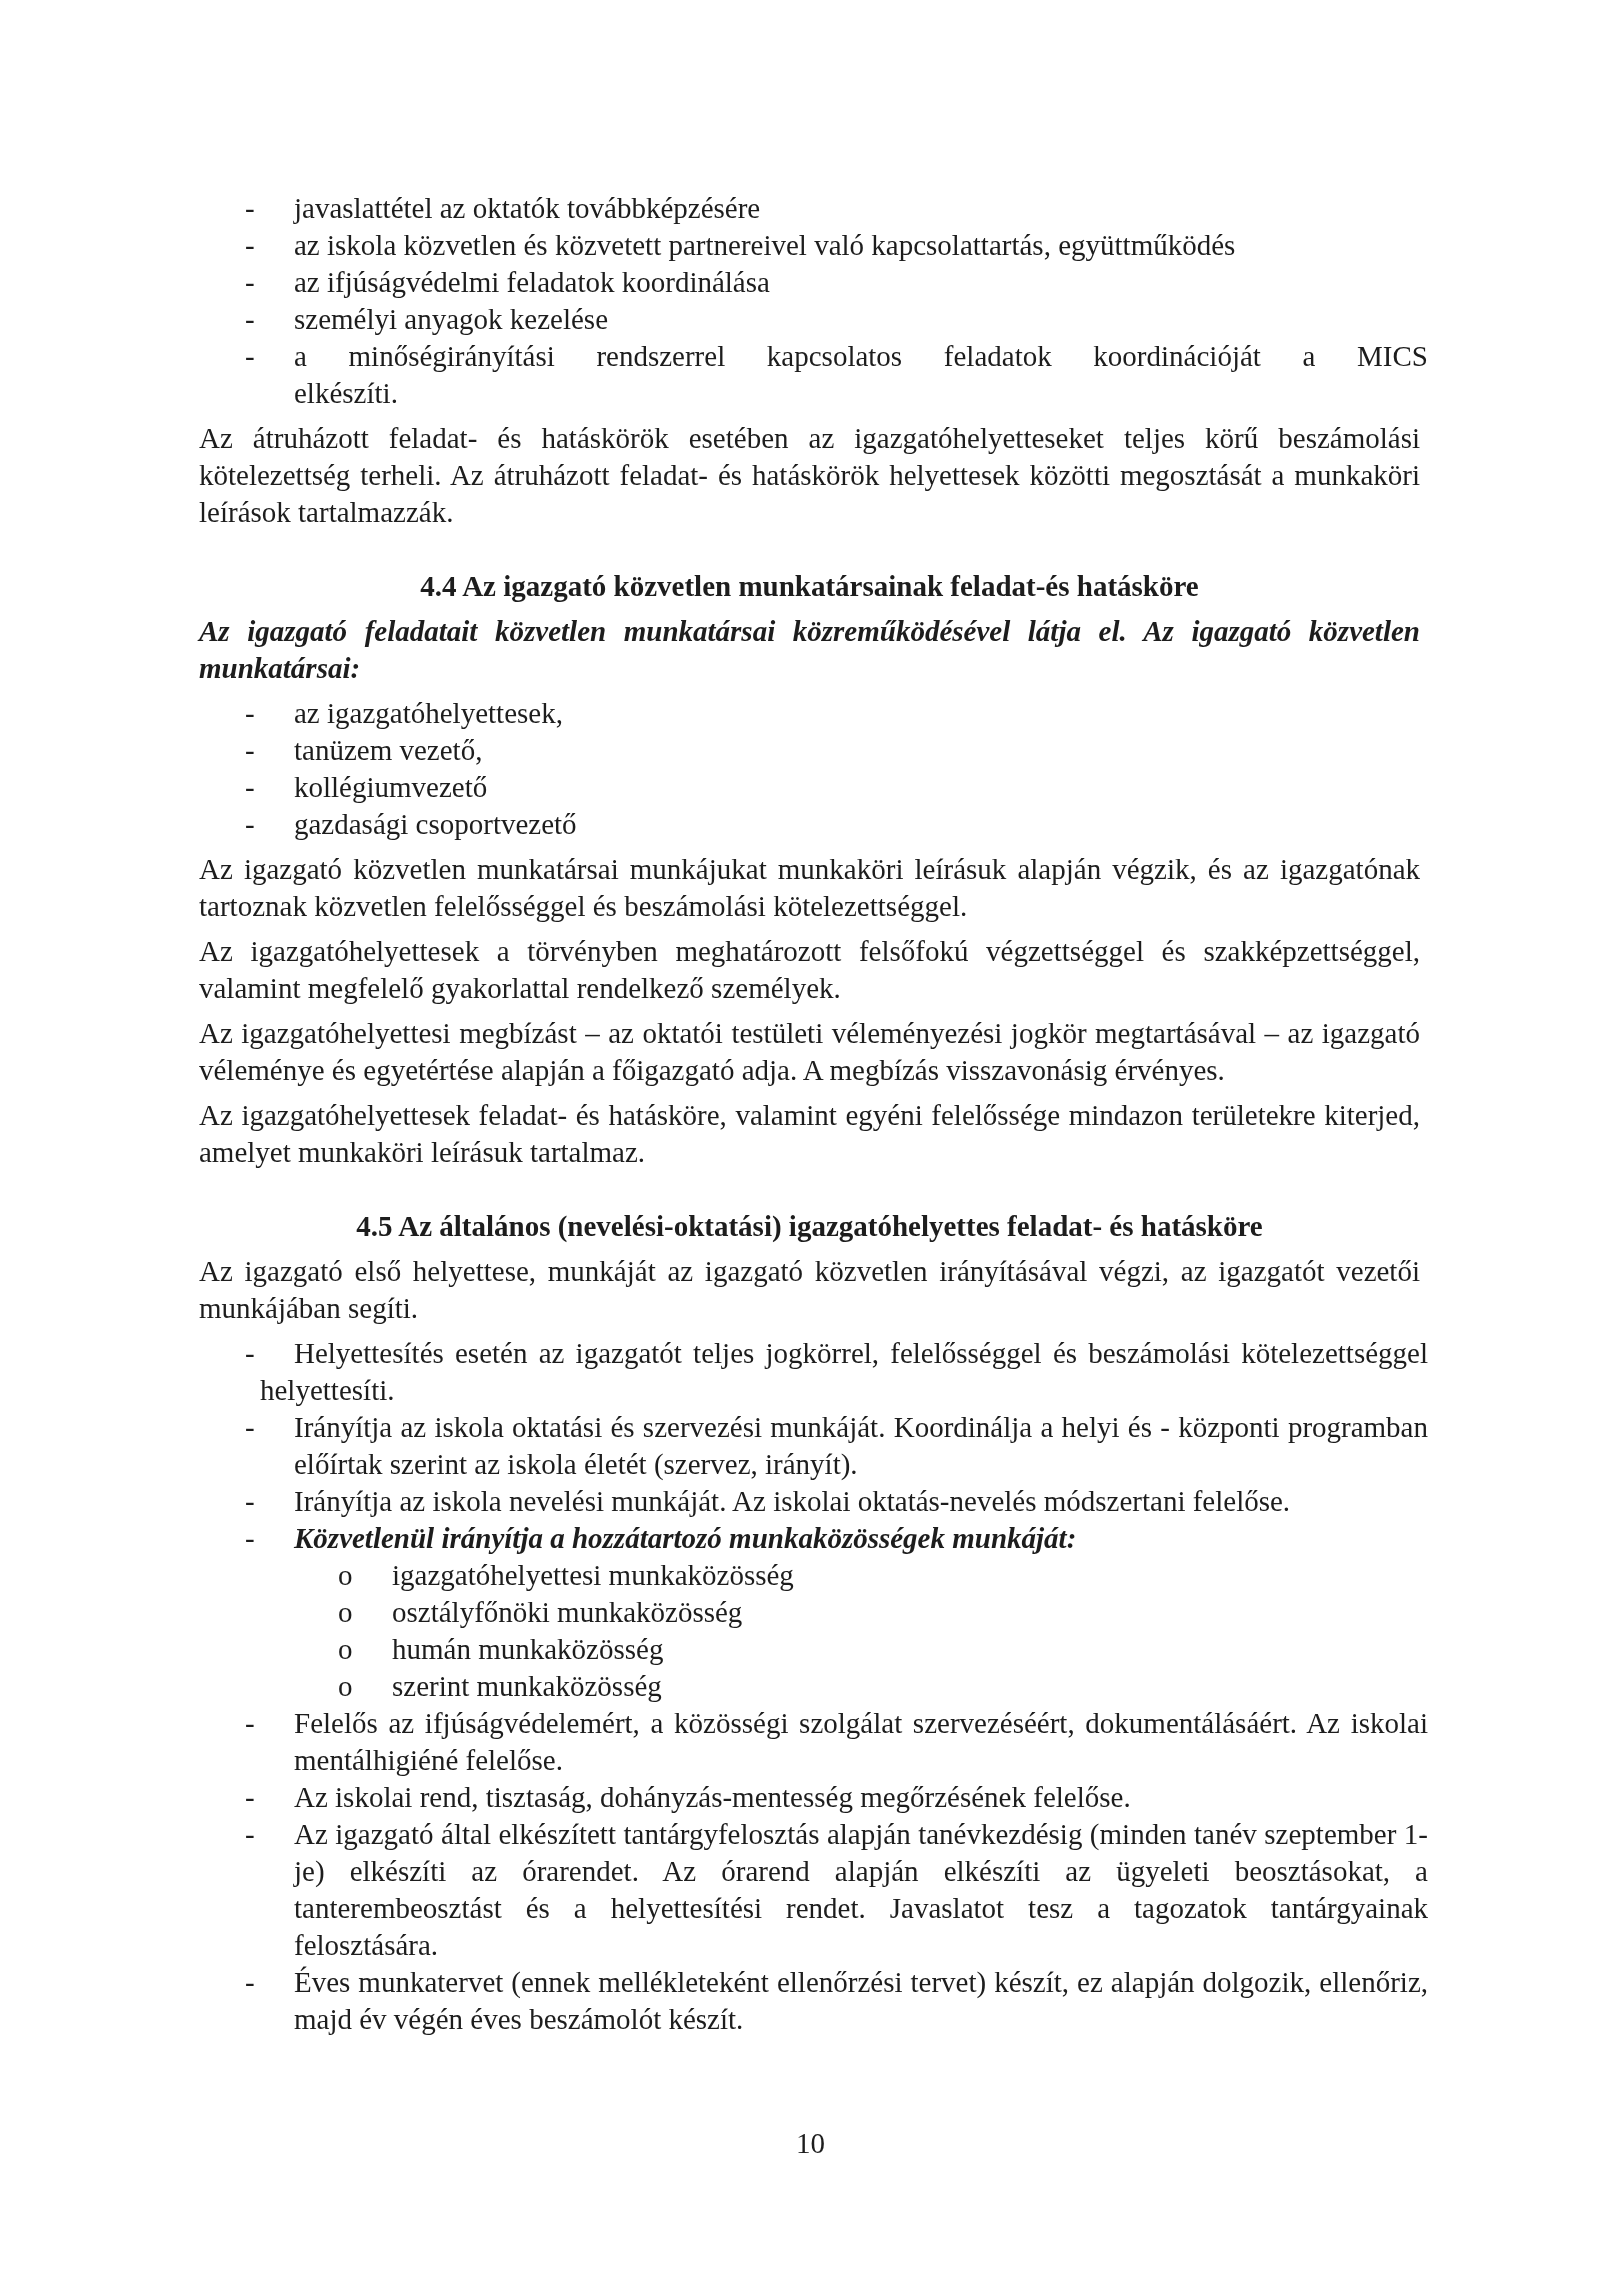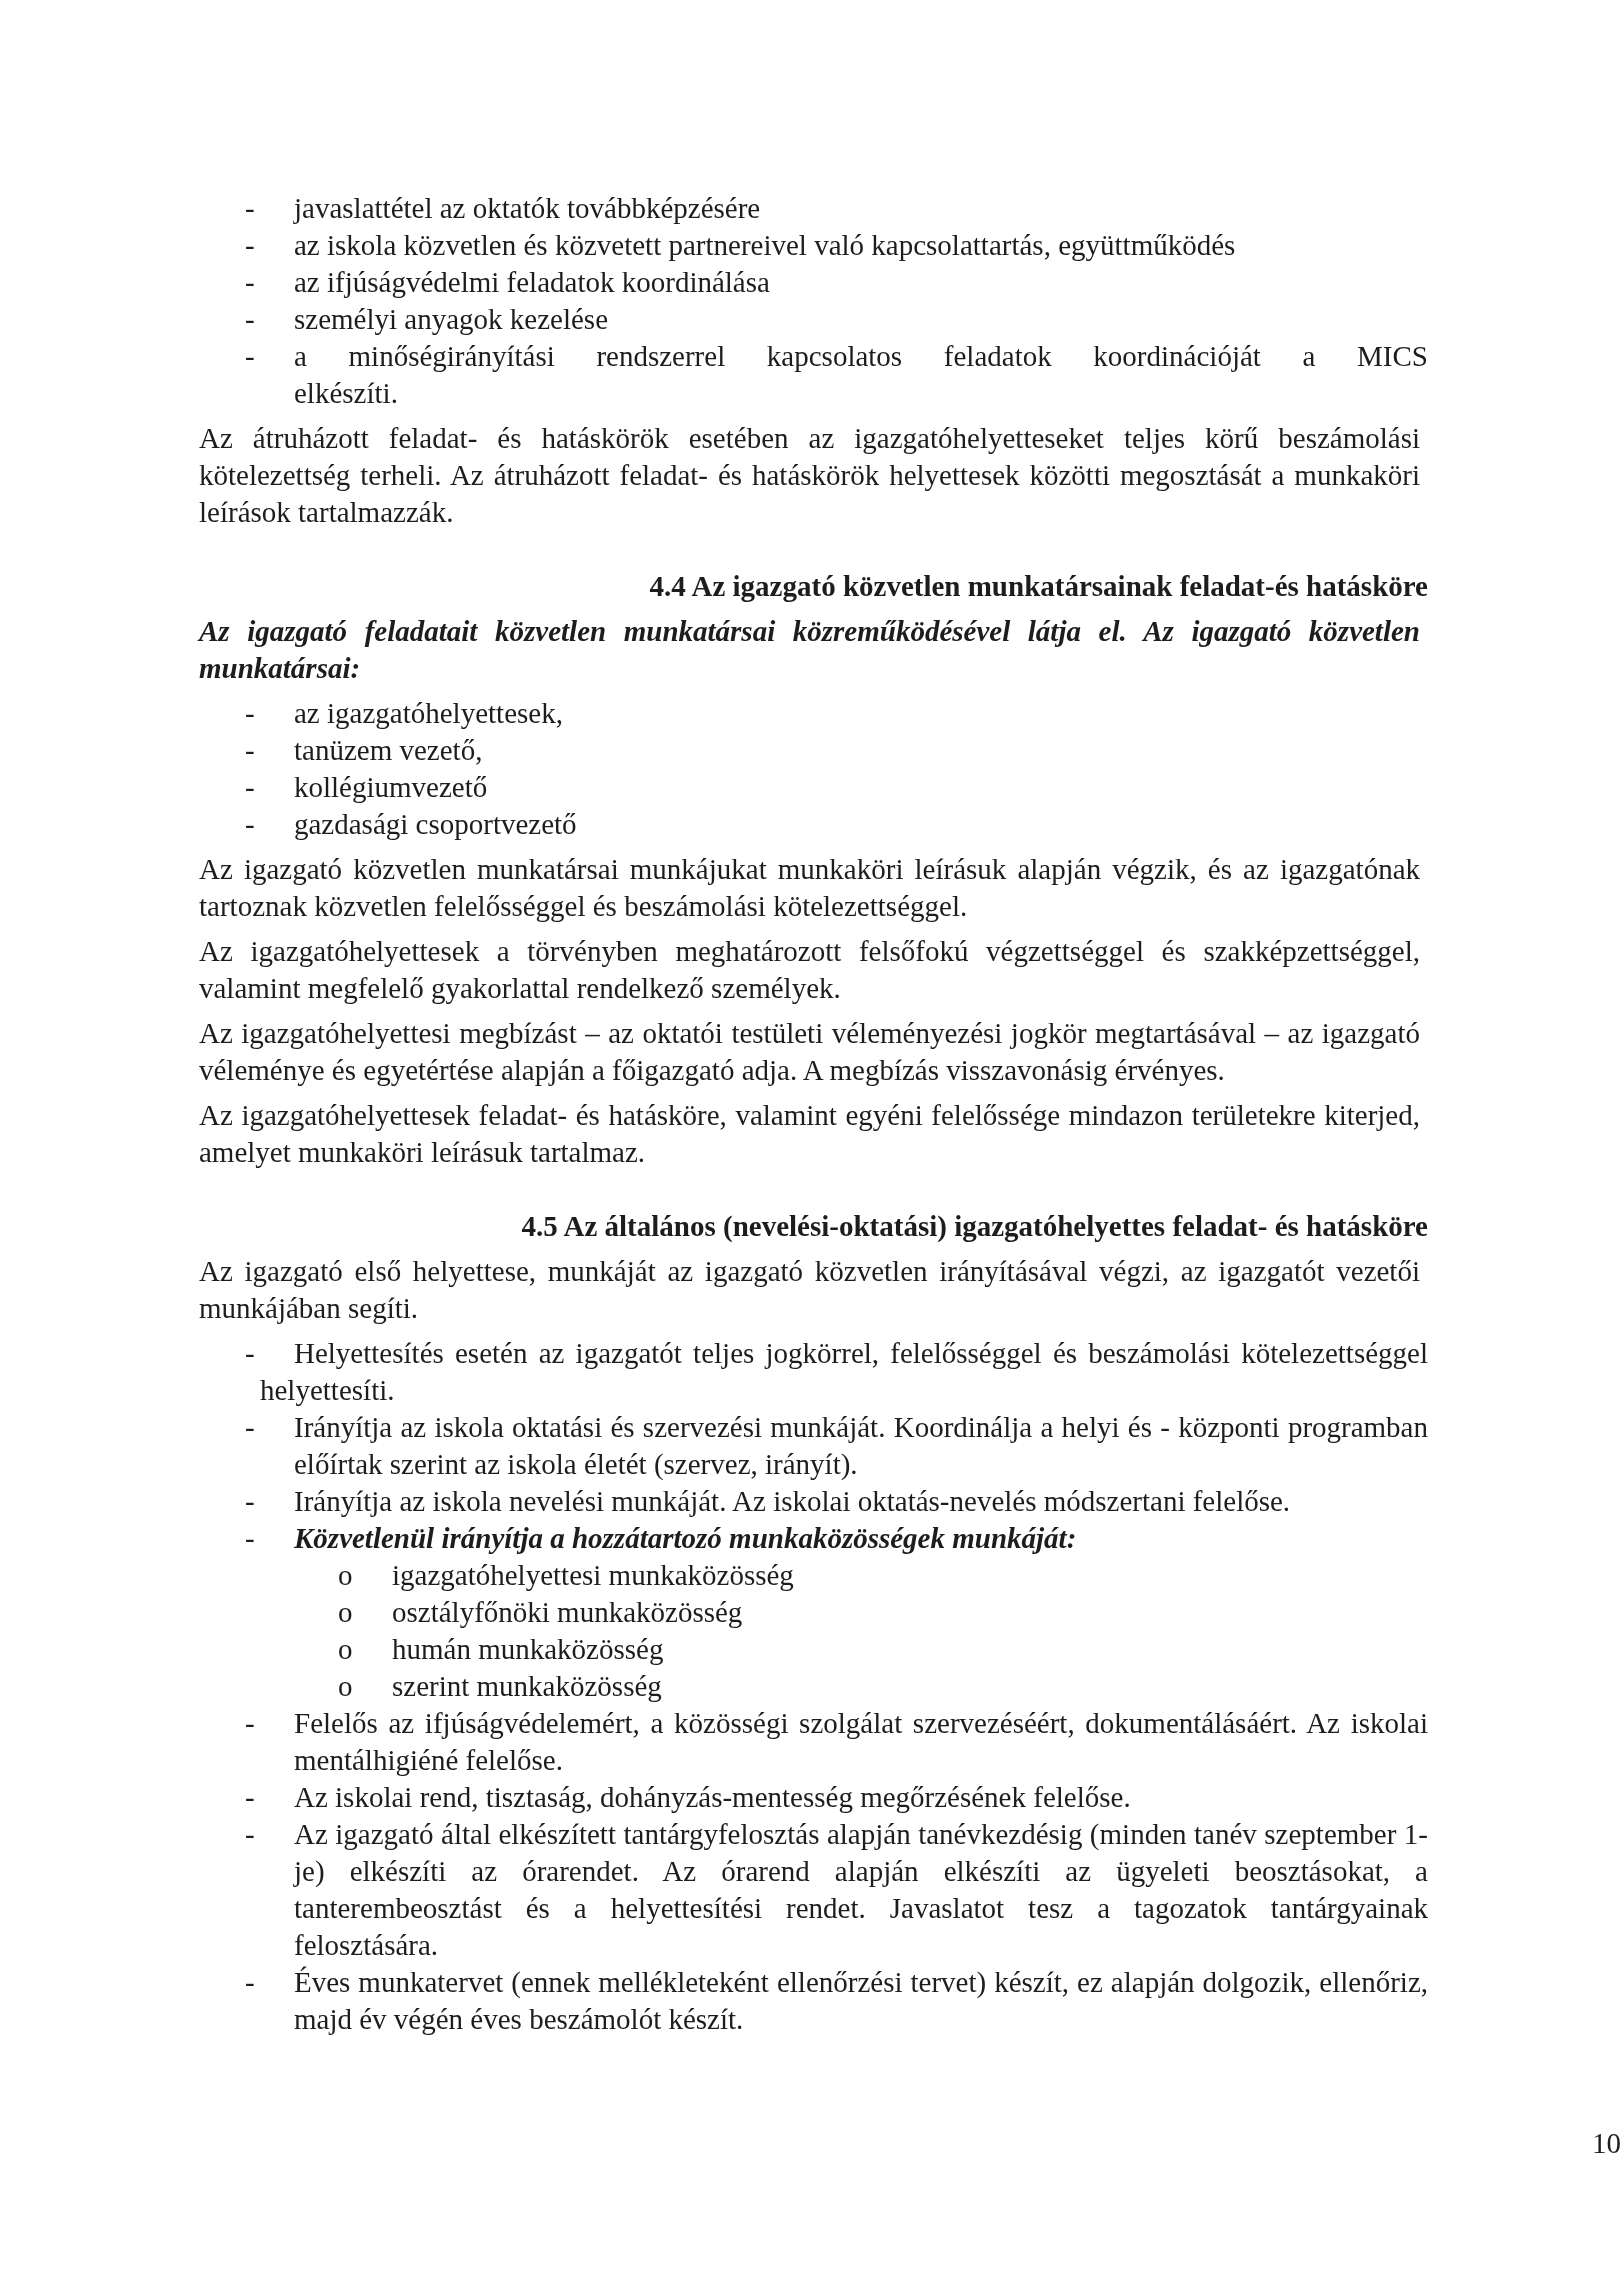--- a/index.html
+++ b/index.html
@@ -21,21 +21,21 @@
     top: 190px;
     width: 1237px;
     text-align: justify;
   }
   p { margin: 8px; }
   h2 {
     margin: 37px 0 0 0;
     font-size: 29px;
     line-height: 37px;
     font-weight: bold;
-    text-align: right;
+    text-align: center;
   }
   .italic { font-style: italic; font-weight: bold; }
   ul { margin: 0; padding: 0; list-style: none; }
   .dash-list > li {
     position: relative;
     padding-left: 103px;
     text-align: justify;
   }
   .dash-list > li > .marker {
     position: absolute;
@@ -59,21 +59,21 @@
     left: 44px;
     top: 0;
   }
   
   .jline { text-align: justify; text-align-last: justify; }
   .page-number {
     position: absolute;
     top: 2125px;
     left: 0;
     width: 100%;
-    text-align: right;
+    text-align: center;
   }
 </style>
 </head>
 <body>
 
 <div class="page">
   <div class="doc">
 
     <ul class="dash-list">
       <li>

